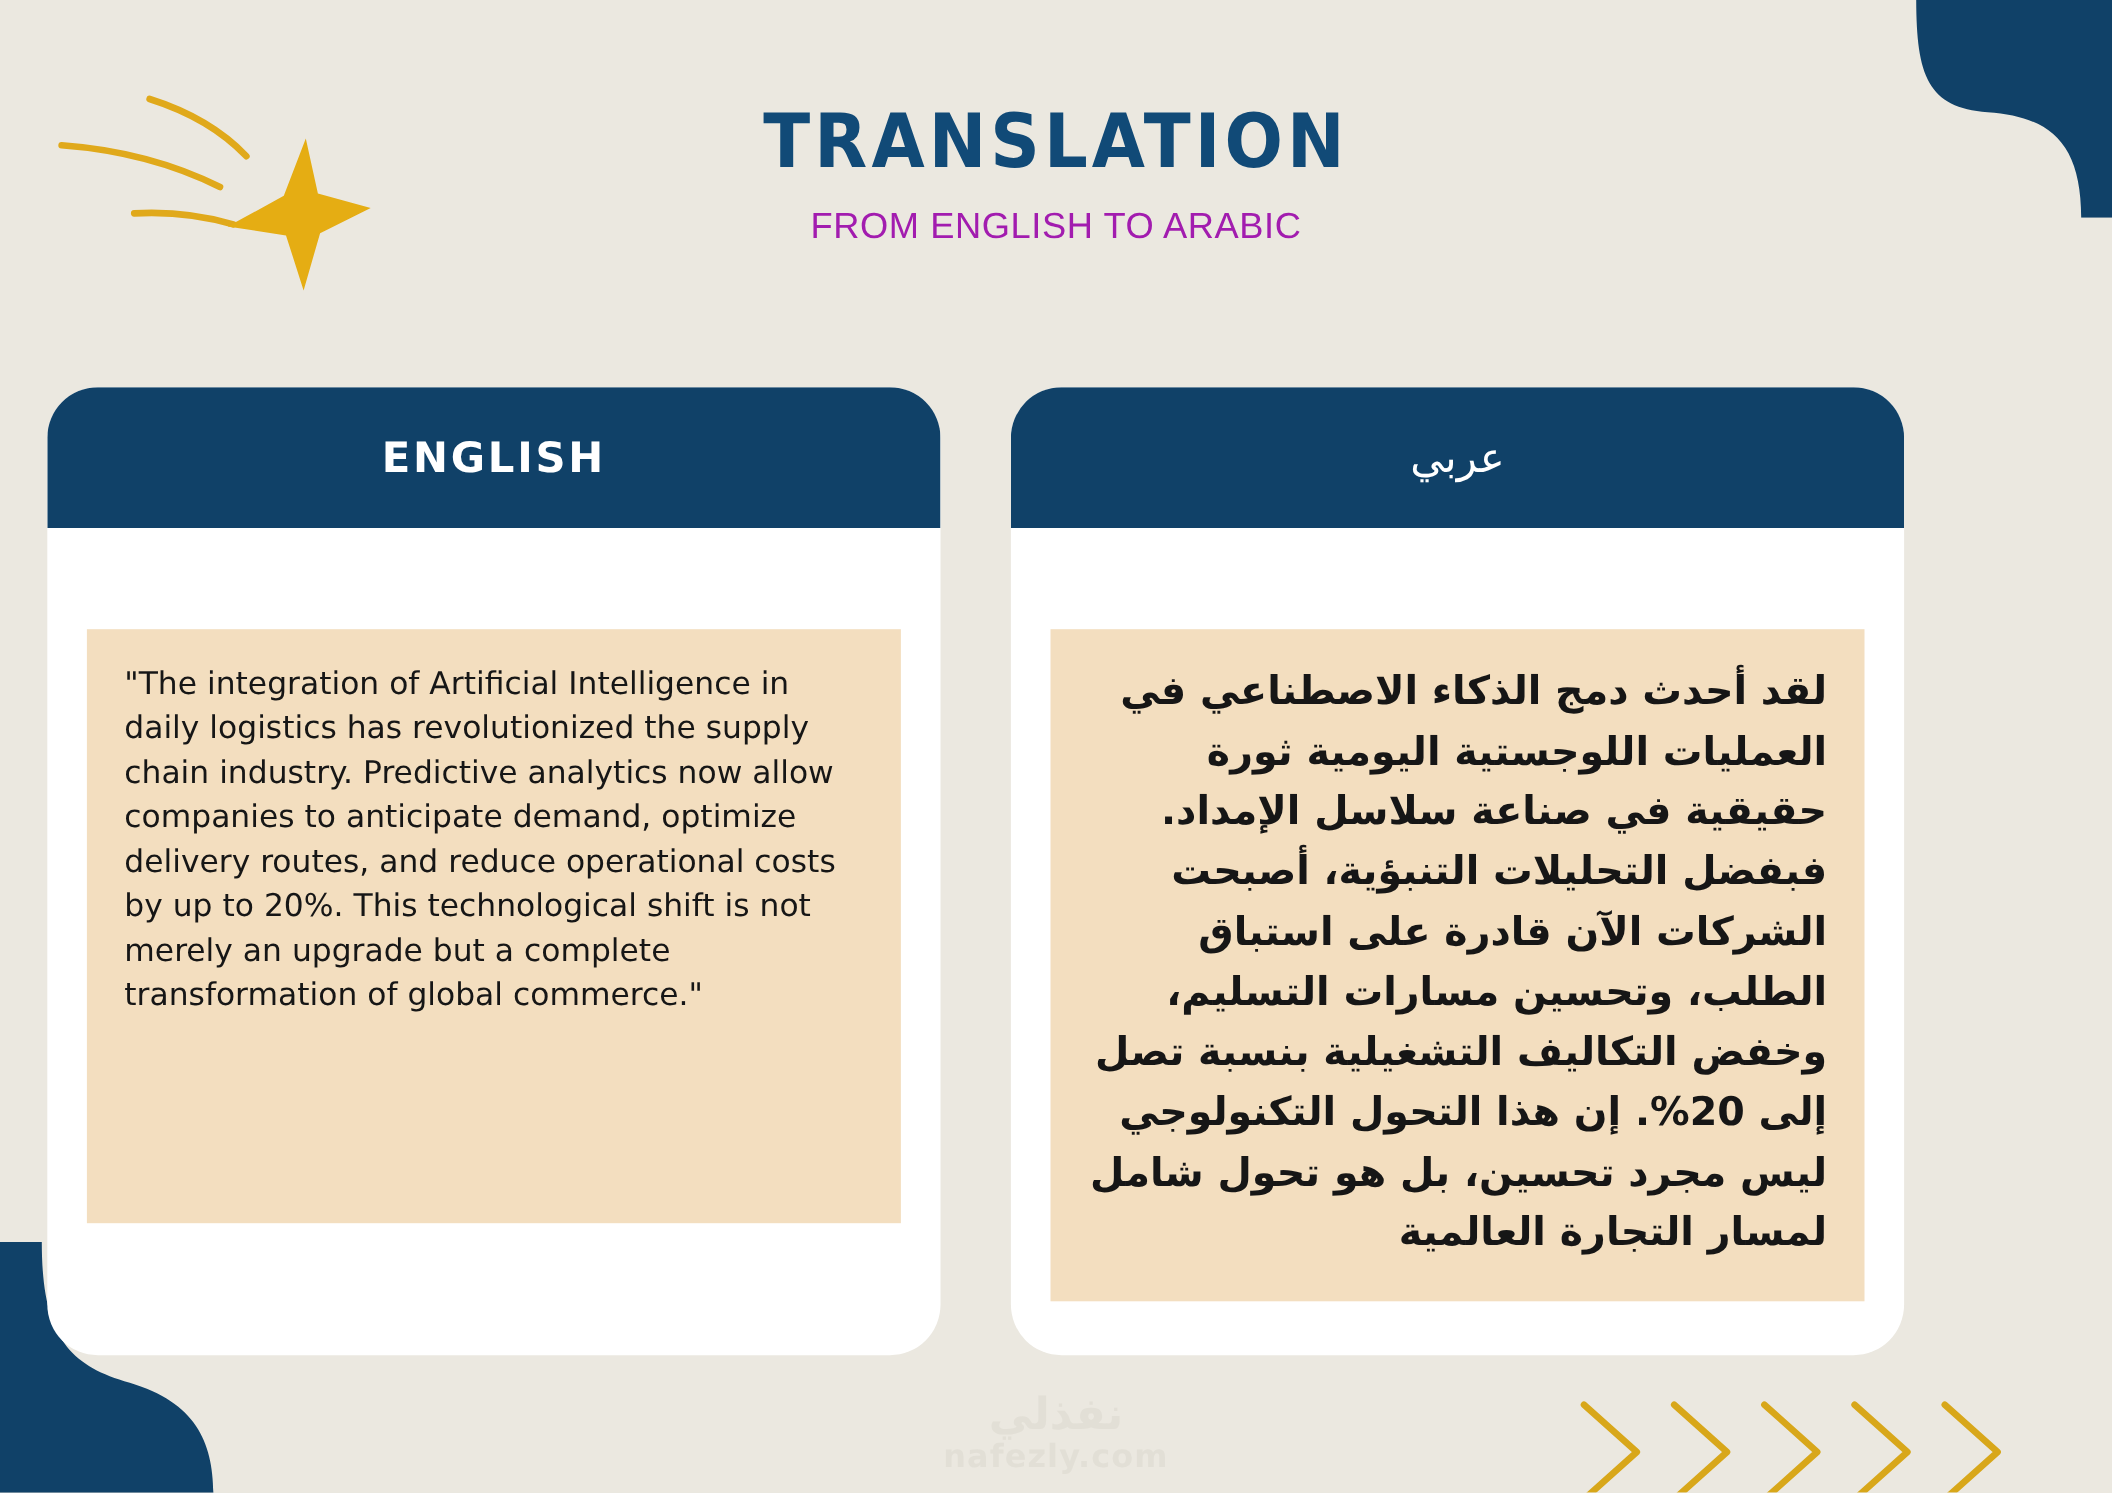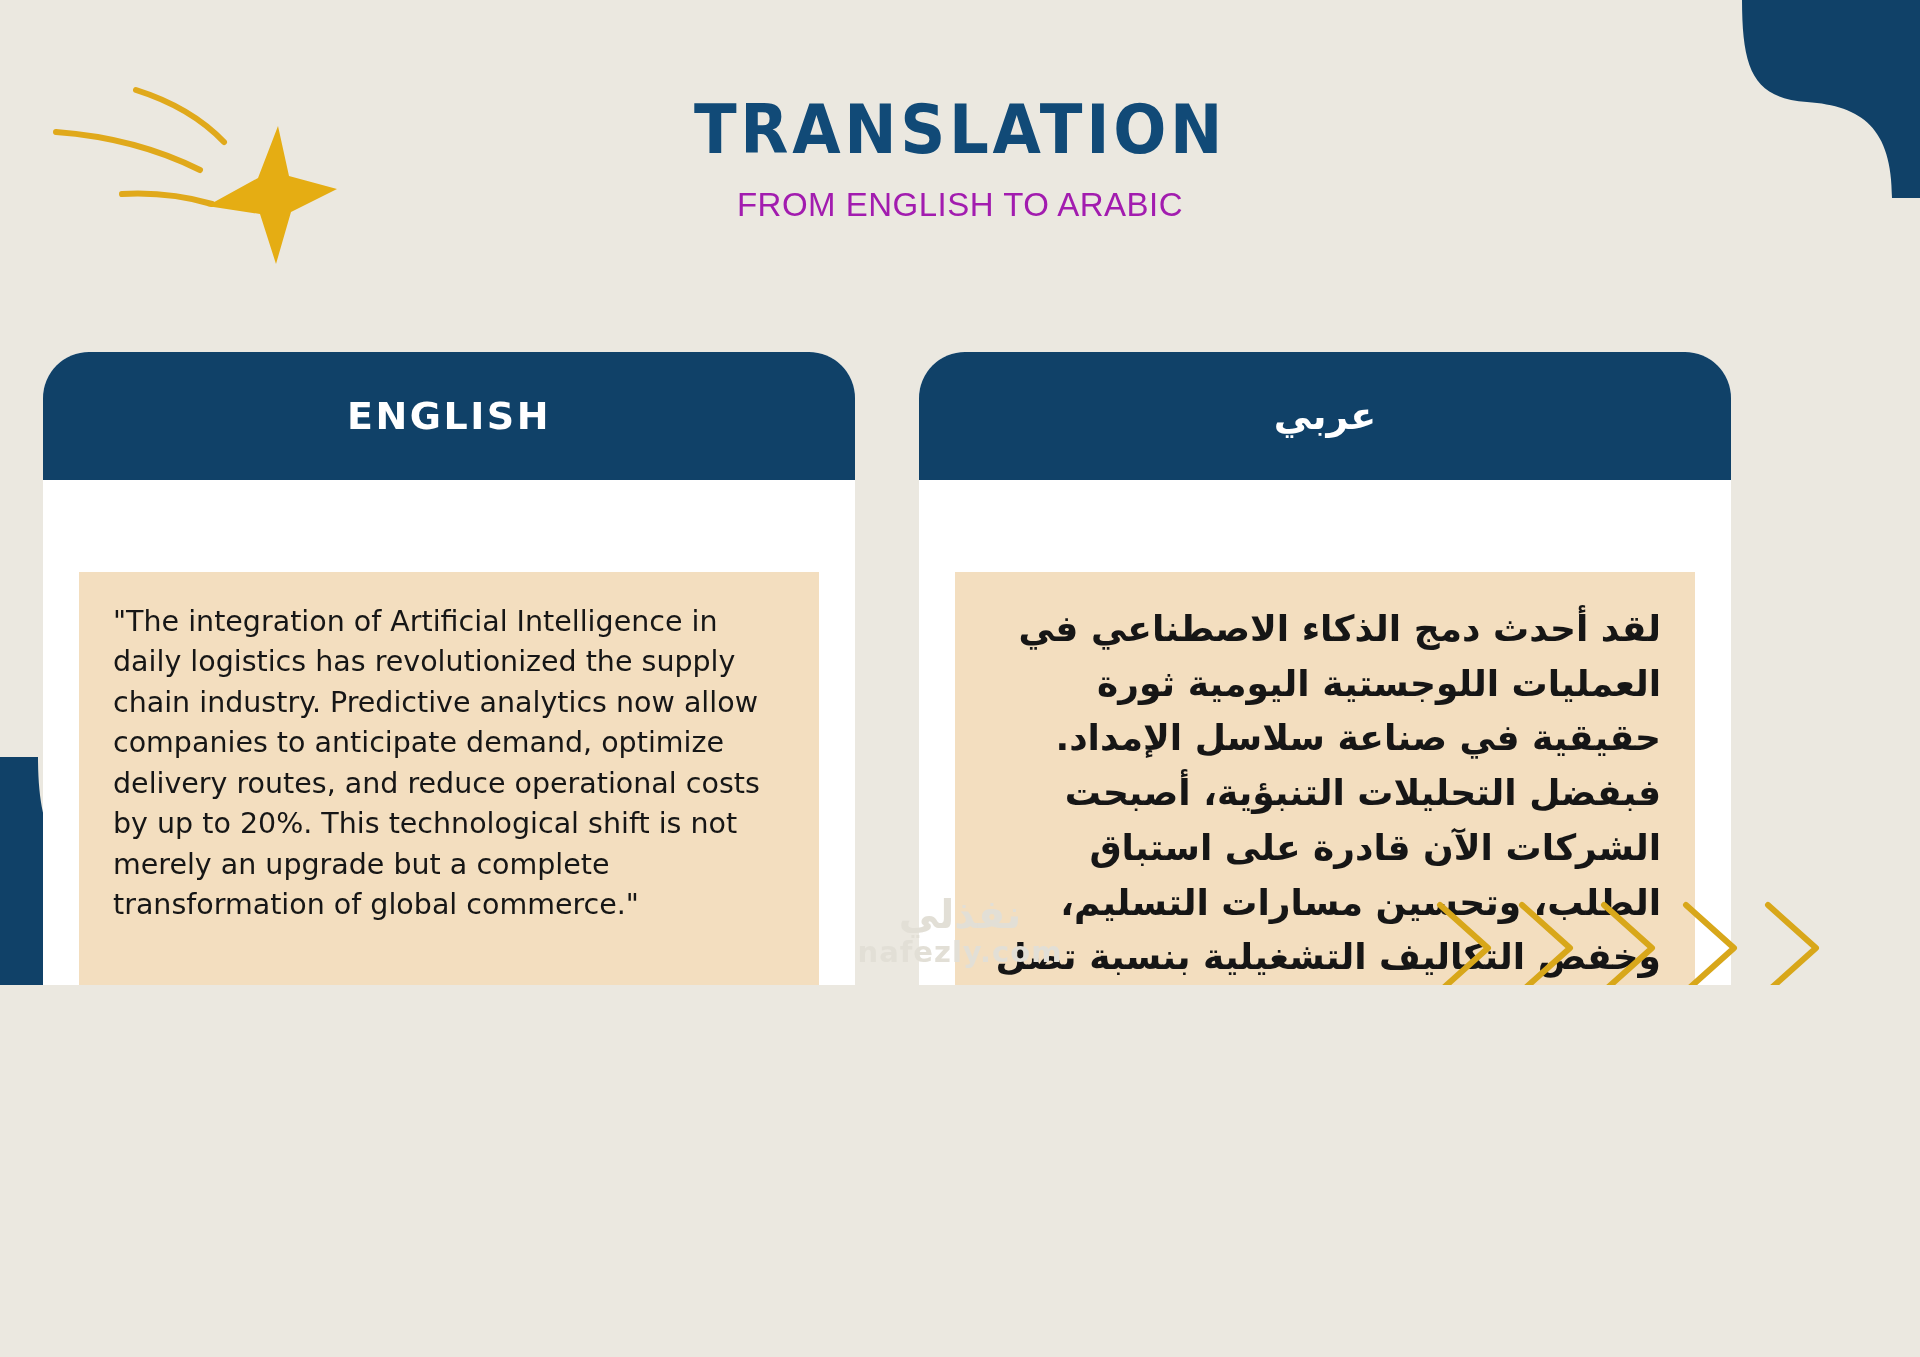--- a/index.html
+++ b/index.html
@@ -11,21 +11,21 @@
     width: 1920px;
     height: 1357px;
     background: #ebe8e0;
     font-family: "Liberation Sans", "DejaVu Sans", sans-serif;
     overflow: hidden;
     position: relative;
   }
   #poster {
     position: relative;
     width: 1920px;
-    height: 985px;
+    height: 1357px;
     background: #ebe8e0;
     overflow: hidden;
   }
 
   
   .blob {
     position: absolute;
     pointer-events: none;
   }
   .blob-tr { top: -2px; right: -2px; width: 330px; height: 200px; }
@@ -112,21 +112,21 @@
     color: #ffffff;
     font-family: "DejaVu Sans", "Liberation Sans", sans-serif;
     font-size: 38px;
     font-weight: bold;
     letter-spacing: 2.5px;
     line-height: 1;
   }
   .card-header-title.arabic {
     font-size: 38px;
     letter-spacing: 0;
-    font-weight: bold;
+    font-weight: normal;
     direction: rtl;
   }
   .card-body {
     flex: 1;
     padding: 92px 36px 0 36px;
     box-sizing: border-box;
   }
   .quote-block {
     background: #f3debf;
     padding: 30px 34px 34px 34px;

